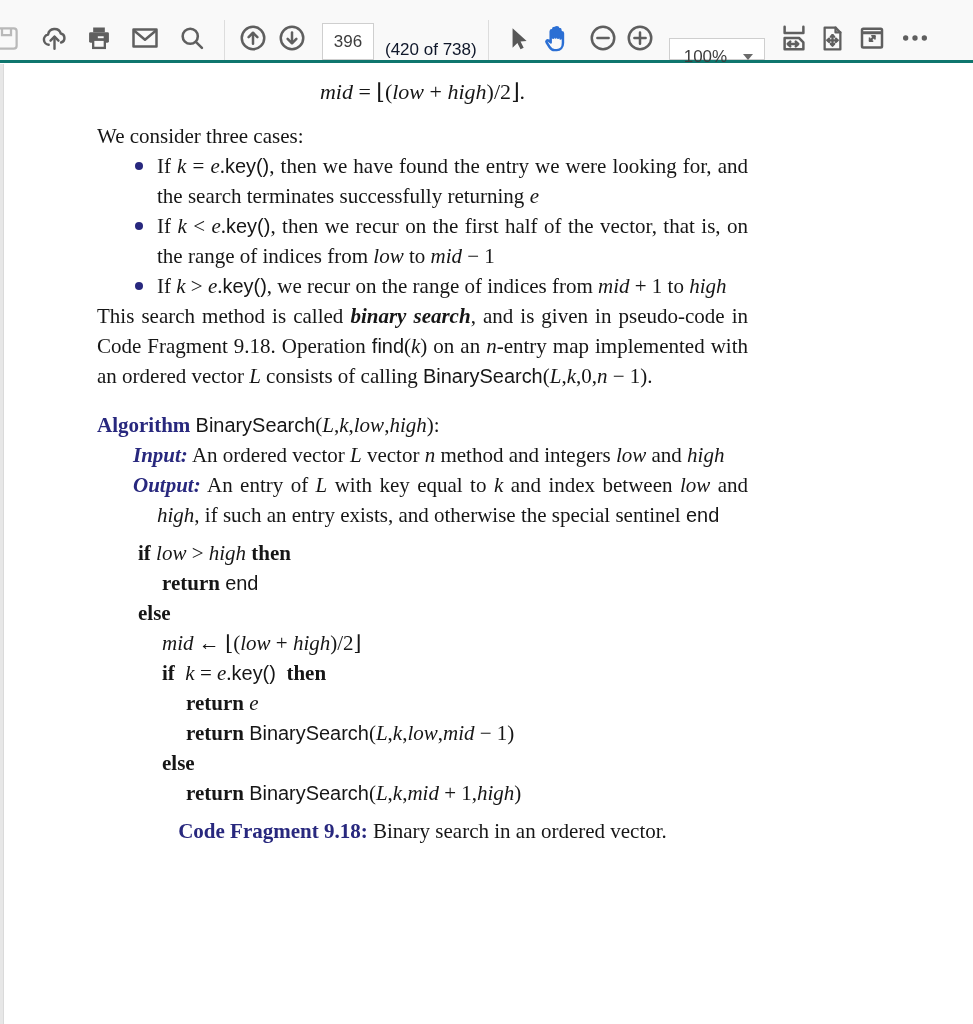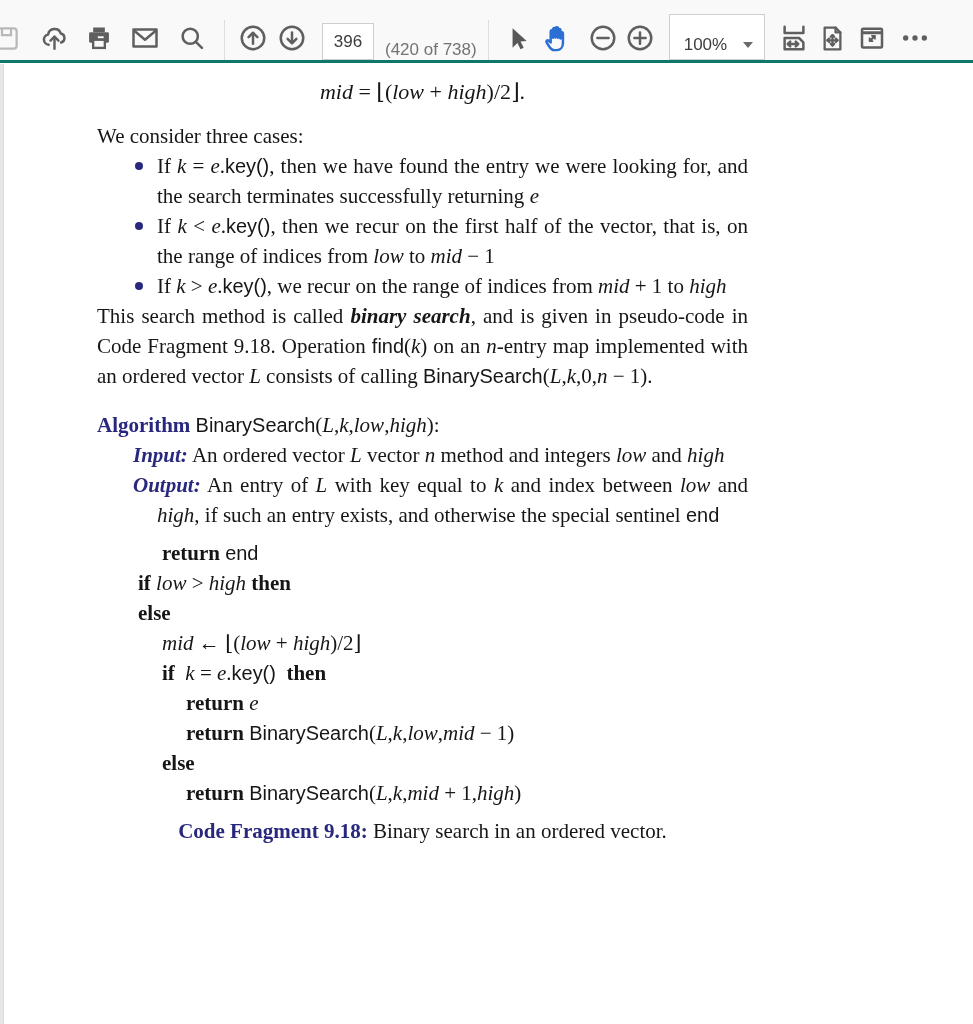--- a/index.html
+++ b/index.html
@@ -14,22 +14,22 @@
     font-family:var(--serif);}
   
   .tb{position:absolute;top:0;left:0;right:0;height:63px;background:#f9f9f9;
     border-bottom:3px solid #0f766e;display:flex;align-items:flex-end;}
   .tbtn{display:flex;align-items:center;justify-content:center;height:44px;width:32px;
     background:none;border:none;cursor:pointer;flex:none;}
   .tbtn svg{display:block}
   .tsep{width:1px;height:40px;background:#dddddd;flex:none;}
   .pageinput{width:52px;height:37px;text-align:center;border:1px solid #cfcfcf;
     background:#fff;font-family:var(--sans);font-size:17px;color:#3c3c3c;flex:none;}
-  .pageinfo{font-family:var(--sans);font-size:17px;color:#737373;white-space:nowrap;flex:none;}
-  .zoombox{display:flex;align-items:center;justify-content:space-between;height:46px;width:96px;
+  .pageinfo{font-family:var(--sans);font-size:17px;color:#0f172a;white-space:nowrap;flex:none;}
+  .zoombox{display:flex;align-items:center;justify-content:space-between;height:22px;width:96px;
     background:#fff;border:1px solid #cfcfcf;padding:16px 11px 0 14px;cursor:pointer;flex:none;}
   .zoombox .zv{font-family:var(--sans);font-size:17px;color:#3c3c3c;}
   .caret{width:0;height:0;border-left:5px solid transparent;border-right:5px solid transparent;
     border-top:6px solid #6a6a6a;}
   
   .pagearea{position:absolute;top:64px;left:0;right:0;bottom:0;background:#fff;}
   .edgestrip{position:absolute;left:0;top:0;bottom:0;width:4px;background:#e7e7e7;
     border-right:1px solid #dadada;}
   .doc{position:absolute;top:0;left:0;width:826px;padding:0 78px 0 97px;
     font-size:21px;line-height:30px;color:#161616;}
@@ -243,22 +243,22 @@
     </div>
 
     <div class="para"><span class="seg-n">This search method is called </span><span class="seg-bi">binary search</span><span class="seg-n">, and is given in pseudo-code in Code Fragment 9.18. Operation </span><span class="seg-sf">find</span><span class="seg-n">(</span><span class="seg-i">k</span><span class="seg-n">) on an </span><span class="seg-i">n</span><span class="seg-n">-entry map implemented with an ordered vector </span><span class="seg-i">L</span><span class="seg-n"> consists of calling </span><span class="seg-sf">BinarySearch</span><span class="seg-n">(</span><span class="seg-i">L</span><span class="seg-n">,</span><span class="seg-i">k</span><span class="seg-n">,0,</span><span class="seg-i">n</span><span class="seg-n"> − 1).</span></div>
 
     <div class="algoblock">
       <div><span class="seg-kb">Algorithm</span><span class="seg-n"> </span><span class="seg-sf">BinarySearch</span><span class="seg-n">(</span><span class="seg-i">L</span><span class="seg-n">,</span><span class="seg-i">k</span><span class="seg-n">,</span><span class="seg-i">low</span><span class="seg-n">,</span><span class="seg-i">high</span><span class="seg-n">):</span></div>
       <div class="algo-io"><span class="seg-kbi">Input:</span><span class="seg-n"> An ordered vector </span><span class="seg-i">L</span><span class="seg-n"> vector </span><span class="seg-i">n</span><span class="seg-n"> method and integers </span><span class="seg-i">low</span><span class="seg-n"> and </span><span class="seg-i">high</span></div>
       <div class="algo-io"><span class="seg-kbi">Output:</span><span class="seg-n"> An entry of </span><span class="seg-i">L</span><span class="seg-n"> with key equal to </span><span class="seg-i">k</span><span class="seg-n"> and index between </span><span class="seg-i">low</span><span class="seg-n"> and </span><span class="seg-i">high</span><span class="seg-n">, if such an entry exists, and otherwise the special sentinel </span><span class="seg-sf">end</span></div>
 
       <div class="codeblock">
+        <div class="code-line ind0"><span class="seg-b">if </span><span class="seg-i">low</span><span class="seg-n"> &gt; </span><span class="seg-i">high</span><span class="seg-b"> then</span></div>
         <div class="code-line ind1"><span class="seg-b">return</span><span class="seg-n"> </span><span class="seg-sf">end</span></div>
-        <div class="code-line ind0"><span class="seg-b">if </span><span class="seg-i">low</span><span class="seg-n"> &gt; </span><span class="seg-i">high</span><span class="seg-b"> then</span></div>
         <div class="code-line ind0"><span class="seg-b">else</span></div>
         <div class="code-line ind1"><span class="seg-i">mid</span><span class="seg-n"> ← ⌊(</span><span class="seg-i">low</span><span class="seg-n"> + </span><span class="seg-i">high</span><span class="seg-n">)/2⌋</span></div>
         <div class="code-line ind1"><span class="seg-b">if  </span><span class="seg-i">k</span><span class="seg-n"> = </span><span class="seg-i">e</span><span class="seg-n">.</span><span class="seg-sf">key()</span><span class="seg-b">  then</span></div>
         <div class="code-line ind2"><span class="seg-b">return </span><span class="seg-i">e</span></div>
         <div class="code-line ind2"><span class="seg-b">return </span><span class="seg-sf">BinarySearch</span><span class="seg-n">(</span><span class="seg-i">L</span><span class="seg-n">,</span><span class="seg-i">k</span><span class="seg-n">,</span><span class="seg-i">low</span><span class="seg-n">,</span><span class="seg-i">mid</span><span class="seg-n"> − 1)</span></div>
         <div class="code-line ind1"><span class="seg-b">else</span></div>
         <div class="code-line ind2"><span class="seg-b">return </span><span class="seg-sf">BinarySearch</span><span class="seg-n">(</span><span class="seg-i">L</span><span class="seg-n">,</span><span class="seg-i">k</span><span class="seg-n">,</span><span class="seg-i">mid</span><span class="seg-n"> + 1,</span><span class="seg-i">high</span><span class="seg-n">)</span></div>
       </div>
 
       <div class="caption"><span class="seg-kb">Code Fragment 9.18:</span><span class="seg-n"> Binary search in an ordered vector.</span></div>

